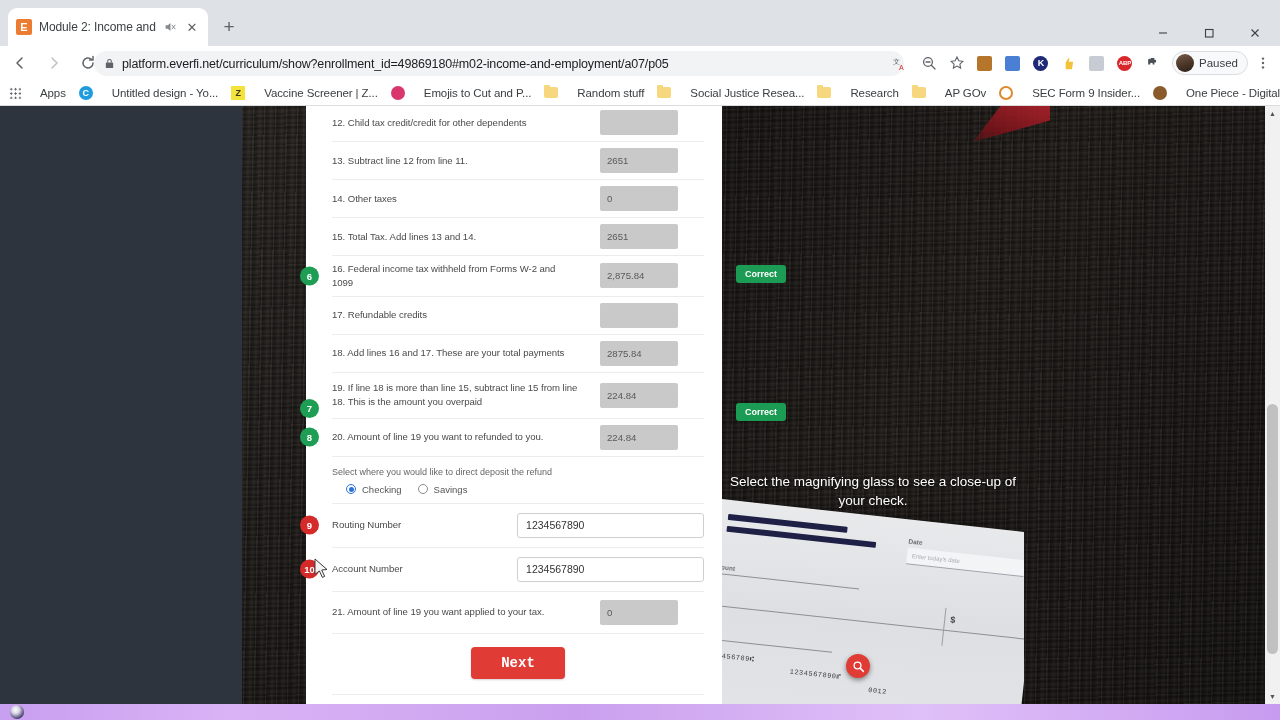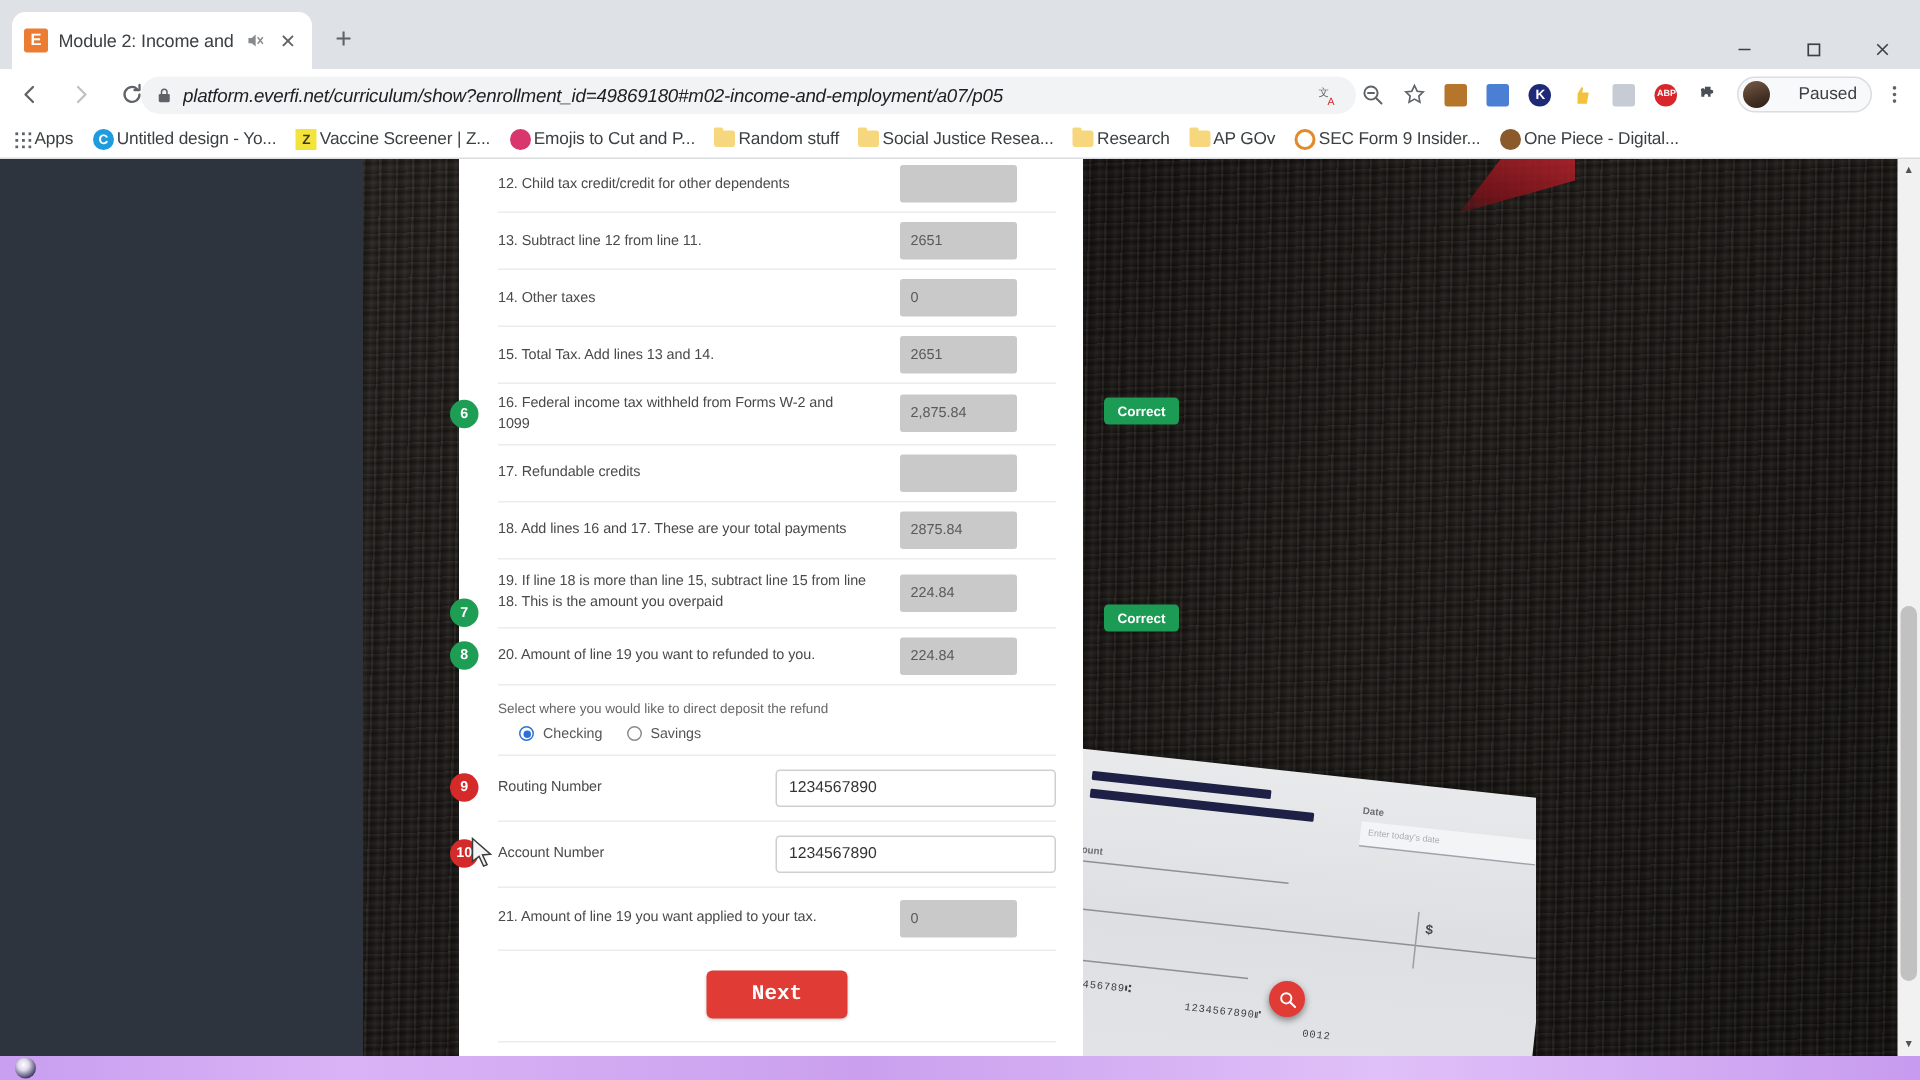--- a/index.html
+++ b/index.html
@@ -60,50 +60,49 @@
   }
   .nav-btn.dim { color: #bdc1c6; }
   .omnibox {
     position: absolute; left: 94px; top: 5px; width: 810px; height: 25px;
     background: #f1f3f4; border-radius: 13px;
     display: flex; align-items: center; padding: 0 10px; gap: 7px;
   }
   .omnibox-text {
     font-size: 12.5px; color: #202124; white-space: nowrap; overflow: hidden;
     letter-spacing: -0.15px;
-    font-style: italic;
   }
   .tb-icons {
     position: absolute; right: 4px; top: 3px; height: 28px;
     display: flex; align-items: center; gap: 2px;
   }
   .tb-ic {
     width: 26px; height: 26px; display: flex;
     align-items: center; justify-content: center;
   }
   .ext-sq { width: 15px; height: 15px; border-radius: 2px; }
   .profile-pill {
     display: flex; align-items: center; gap: 5px; height: 24px;
     border: 1px solid #dadce0; border-radius: 13px; padding: 0 9px 0 3px;
     margin-left: 4px; background: #f8f9fa;
   }
   .profile-av {
     width: 18px; height: 18px; border-radius: 50%;
     background: linear-gradient(160deg,#7a5c48 0%,#4a3628 55%,#2b1d14 100%);
   }
-  .profile-lbl { font-size: 11.5px; color: #3c4043; margin-left: 14px; }
+  .profile-lbl { font-size: 11.5px; color: #3c4043; }
 
   
   .bookmarks {
     position: absolute; top: 80px; left: 0; width: 1280px; height: 26px;
     background: #fff; display: flex; align-items: center; padding-left: 8px;
     border-bottom: 1px solid #dadce0;
   }
   .bm {
-    display: flex; align-items: center; gap: 2px;
+    display: flex; align-items: center; gap: 19px;
     font-size: 11.5px; color: #3c4043; margin-right: 13px;
     white-space: nowrap; letter-spacing: -0.1px;
   }
   .bm-ic { width: 14px; height: 14px; flex-shrink: 0; }
   .folder {
     width: 14px; height: 11px; background: #f7d77d; border-radius: 1px 2px 2px 2px;
     position: relative;
   }
   .folder::before {
     content: ''; position: absolute; top: -2.5px; left: 0;
@@ -533,20 +532,21 @@
           <div class="fbox">0</div>
         </div>
 
         <div class="next-row">
           <div class="next-btn">Next</div>
         </div>
       </div>
     </div>
 
     <div class="check-panel">
+      <div class="check-instruction">Select the magnifying glass to see a close-up of your check.</div>
 
       <div class="check-img">
 
         <div class="ck-line" style="left:18px;top:14px;width:120px;height:6px;"></div>
         <div class="ck-line" style="left:18px;top:26px;width:150px;height:6px;"></div>
 
         <div class="ck-lbl" style="left:200px;top:18px">Date</div>
         <div class="ck-datebox" style="left:200px;top:28px;width:118px;height:17px" title="Enter today's date">Enter today's date</div>
 
         <div class="ck-lbl" style="left:6px;top:64px">Amount</div>

